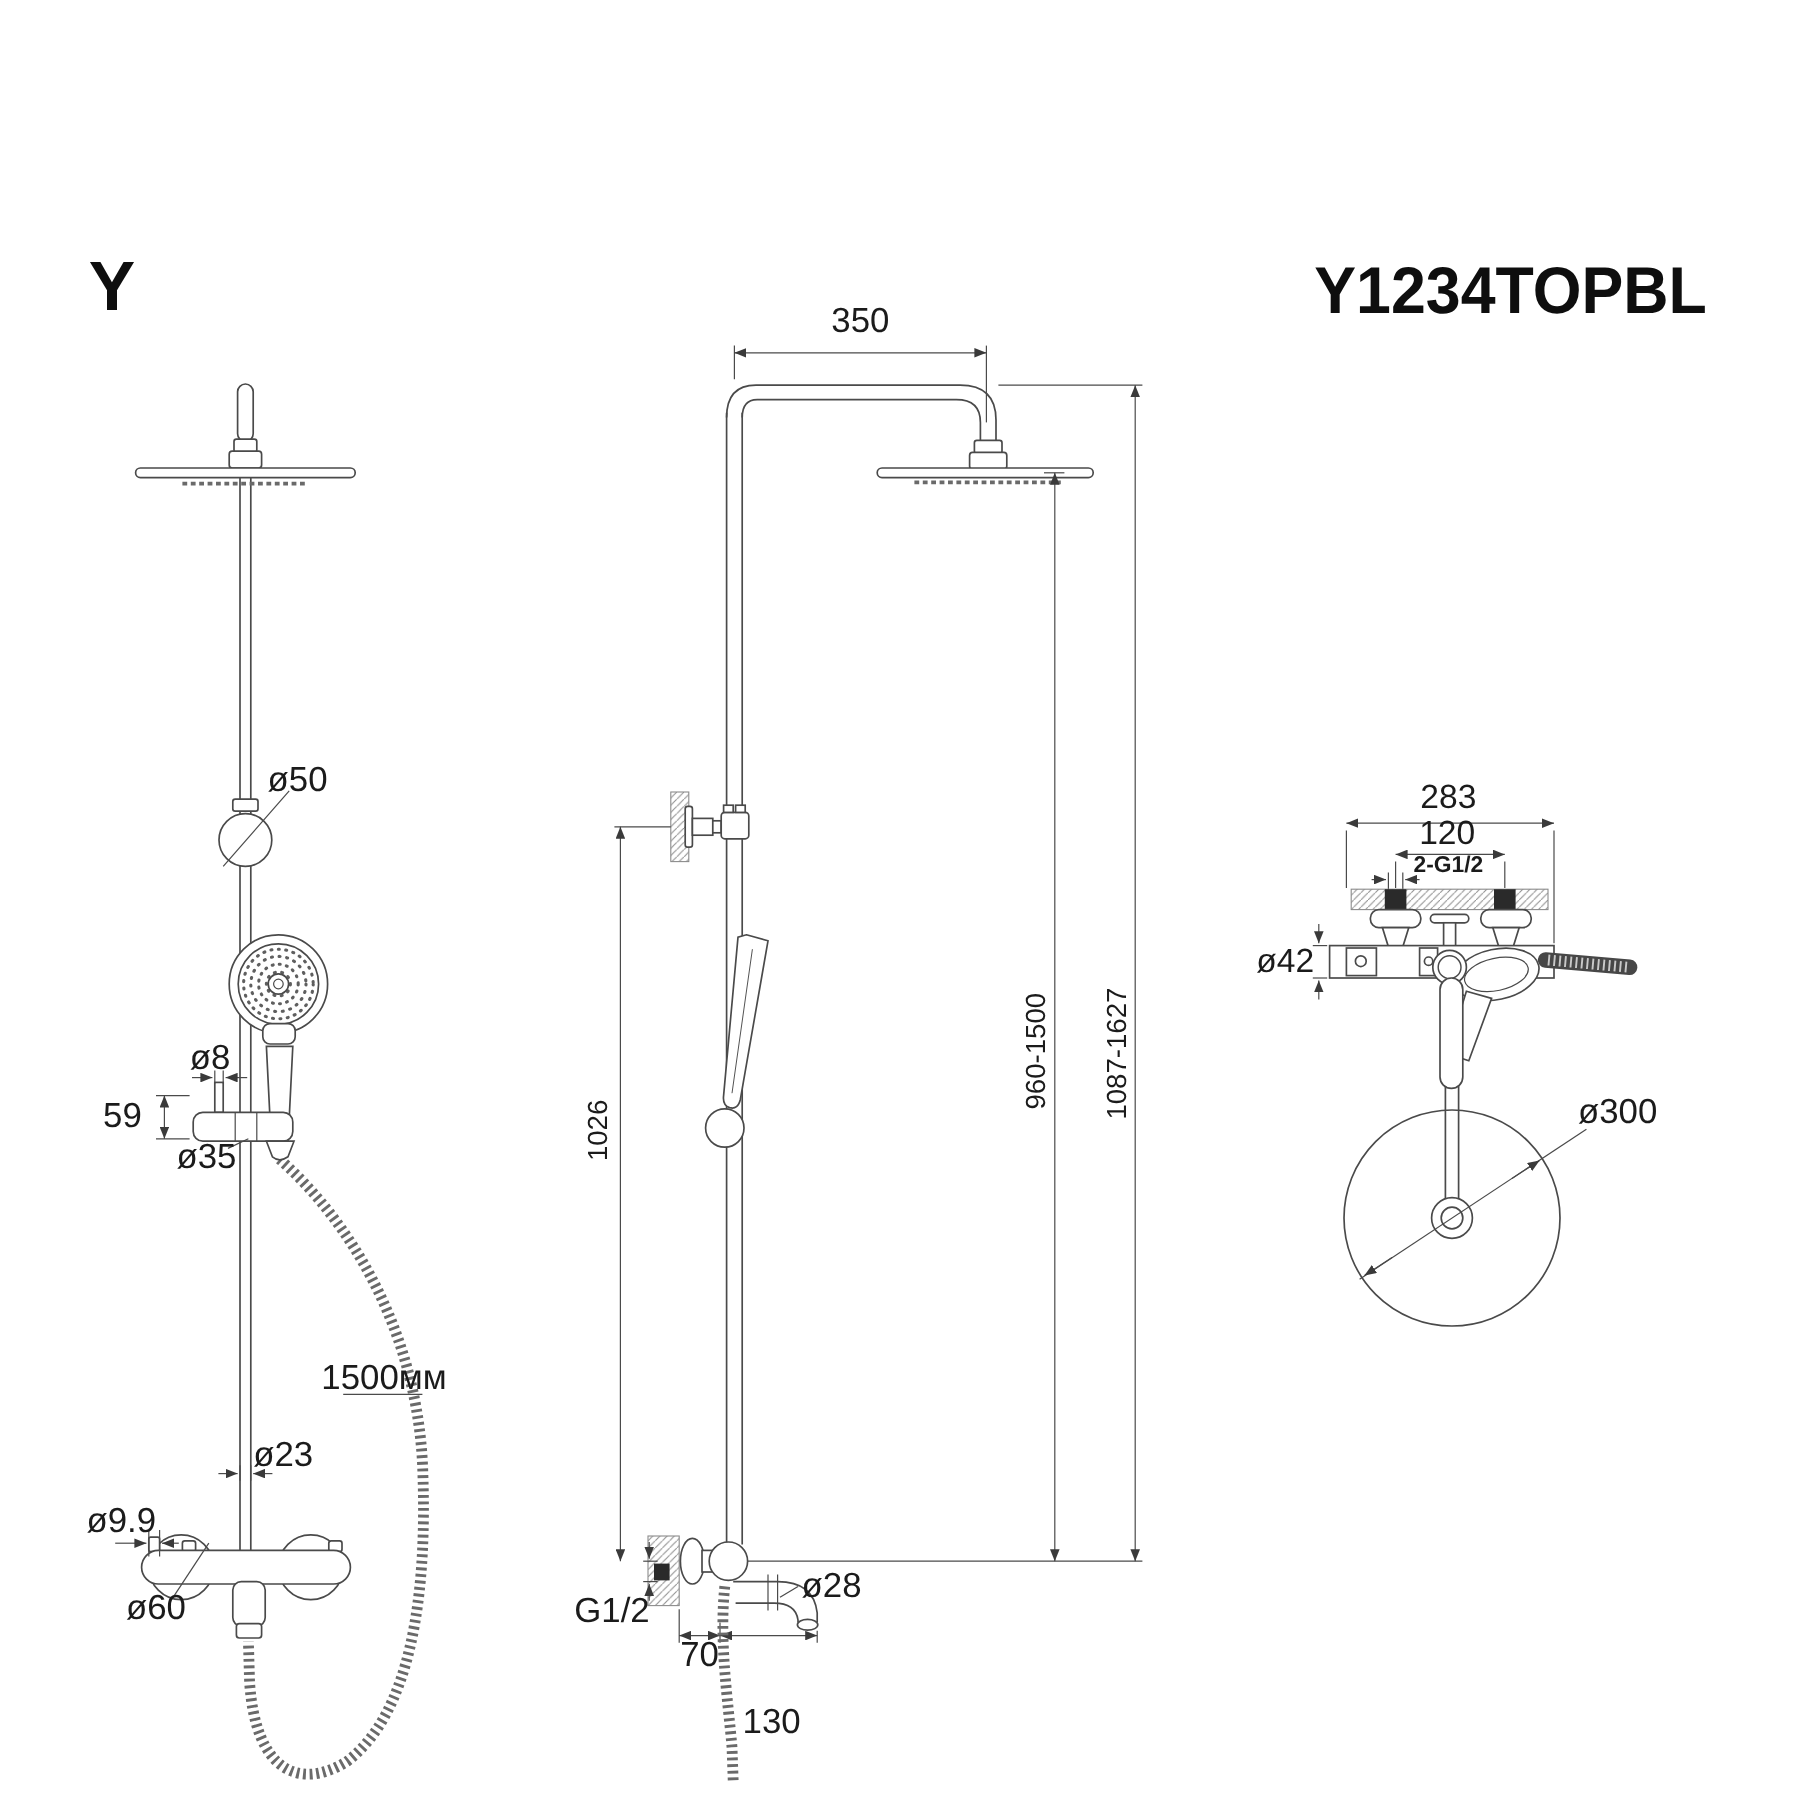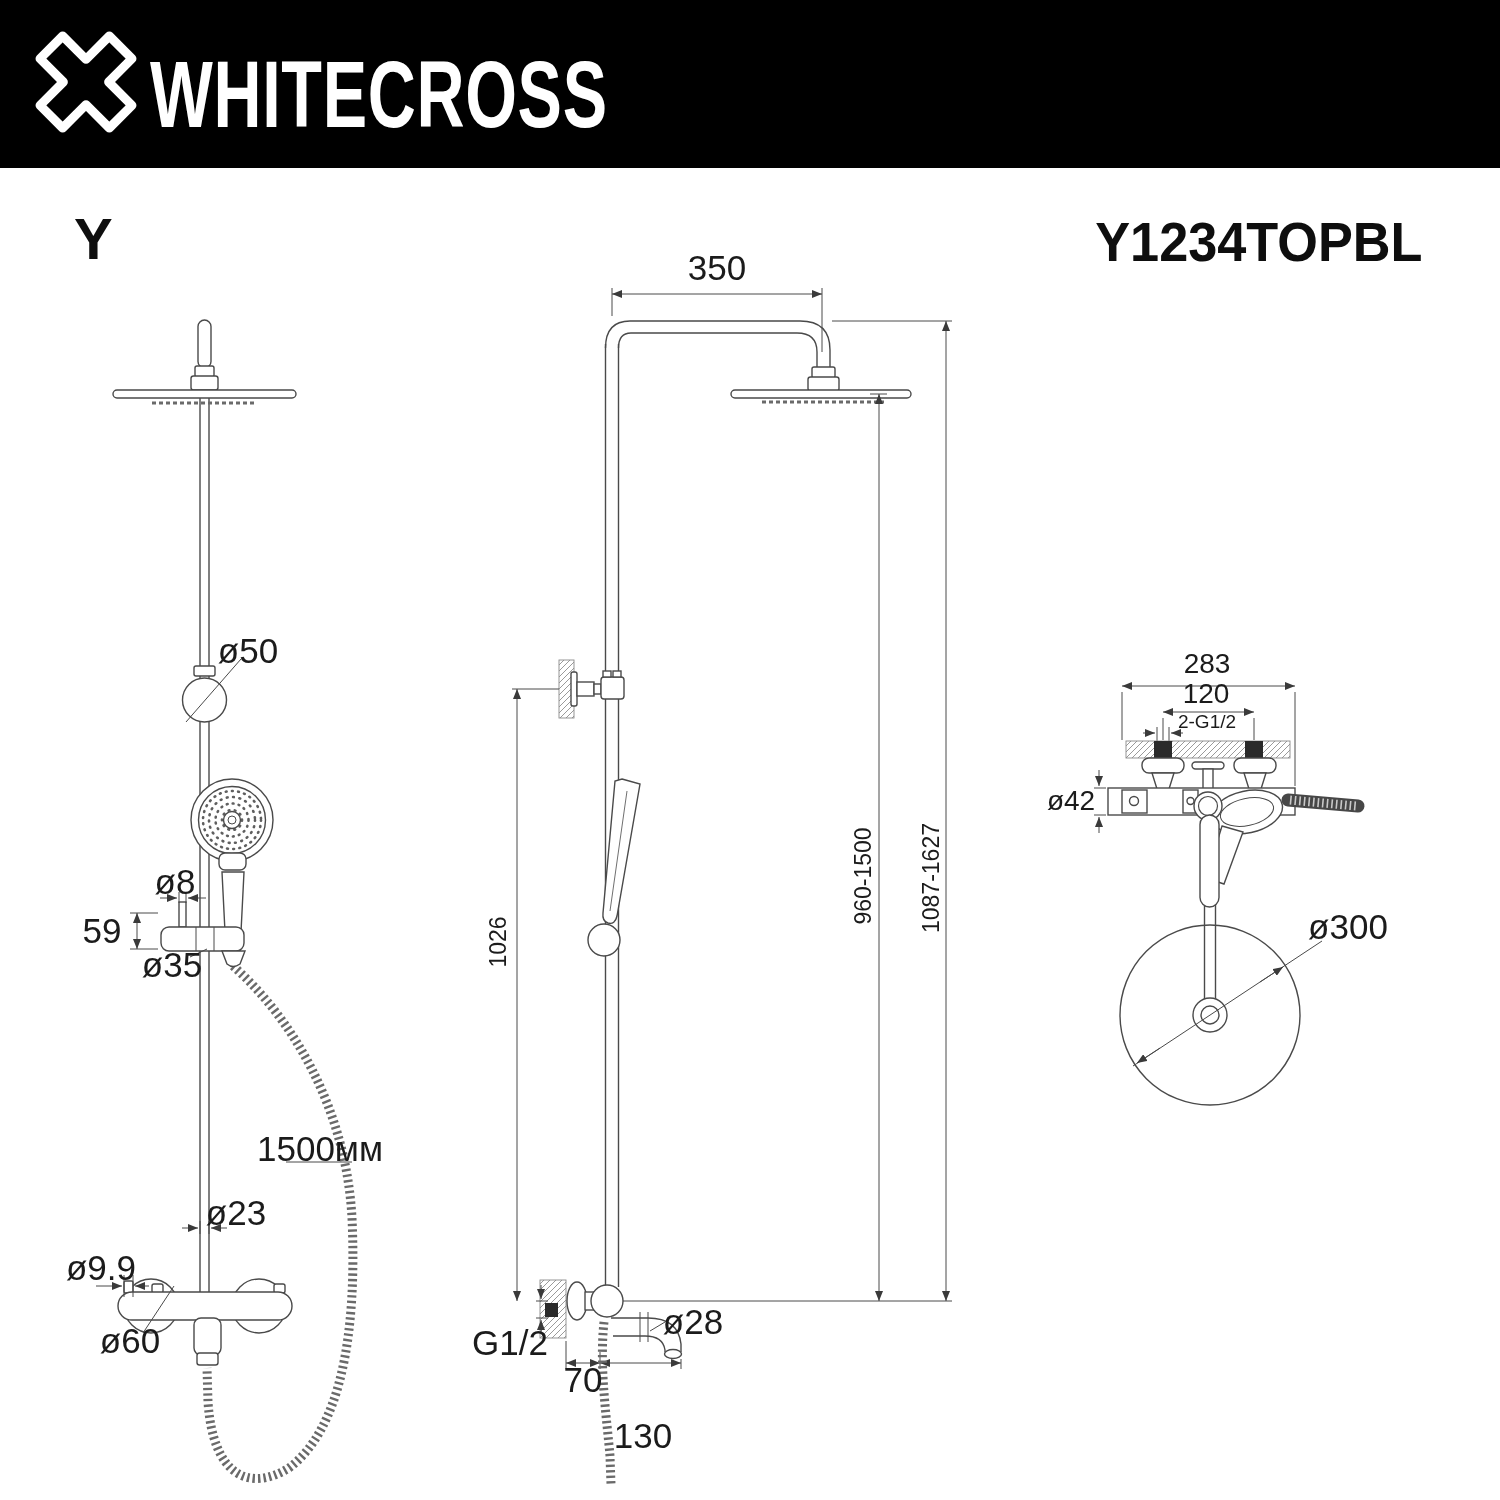--- a/index.html
+++ b/index.html
@@ -6,39 +6,31 @@
   .page{position:relative;width:1500px;height:1500px;background:#ffffff;overflow:hidden;
         font-family:"Liberation Sans", sans-serif;}
   .topbar{position:absolute;left:0;top:0;width:1500px;height:168px;background:#000;}
   .logo-x{position:absolute;left:34px;top:30px;}
   .brand{position:absolute;left:150px;top:40px;color:#fff;font-weight:bold;font-size:95px;
          letter-spacing:1px;transform:scaleX(.70);transform-origin:left center;white-space:nowrap;}
   .series{position:absolute;left:74px;top:205px;font-size:58px;font-weight:bold;color:#0e0e0e;}
   .model{position:absolute;right:78px;top:210px;font-size:55px;font-weight:bold;color:#0e0e0e;
          transform:scaleX(.95);transform-origin:right center;}
   svg.draw{position:absolute;left:0;top:0;}
-  .lbl{position:absolute;font-size:35px;color:#1b1b1b;white-space:nowrap;
+  .lbl{position:absolute;font-size:29px;color:#1b1b1b;white-space:nowrap;
        transform:translate(-50%,-50%);}
   .lbl.sm{font-size:28px;}
-  .lbl.xs{font-size:19px;}
+  .lbl.xs{font-size:19px;font-weight:bold;}
   .lbl.rot{font-size:23px;transform:translate(-50%,-50%) rotate(-90deg);}
 </style>
 </head>
 <body>
 
 <div class="page">
 
-  <div class="topbar">
-    <svg class="logo-x" width="104" height="104" viewBox="-52 -52 104 104">
-      <g transform="rotate(45)">
-        <path d="M -16 -49 L 16 -49 L 16 -16 L 49 -16 L 49 16 L 16 16 L 16 49 L -16 49 L -16 16 L -49 16 L -49 -16 L -16 -16 Z" fill="#000" stroke="#fff" stroke-width="9" stroke-linejoin="round"></path>
-      </g>
-    </svg>
-    <span class="brand">WHITECROSS</span>
-  </div>
 
   <span class="series">Y</span>
   <span class="model">Y1234TOPBL</span>
 
   <svg class="draw" width="1500" height="1500" viewBox="0 0 1500 1500">
     <defs>
       <marker id="ar" markerWidth="11" markerHeight="8" refX="10" refY="4" orient="auto-start-reverse" markerUnits="userSpaceOnUse">
         <path d="M0,0 L10,4 L0,8 z" fill="#3a3a3a"></path>
       </marker>
       <pattern id="hatch" width="6" height="6" patternUnits="userSpaceOnUse" patternTransform="rotate(0)">

